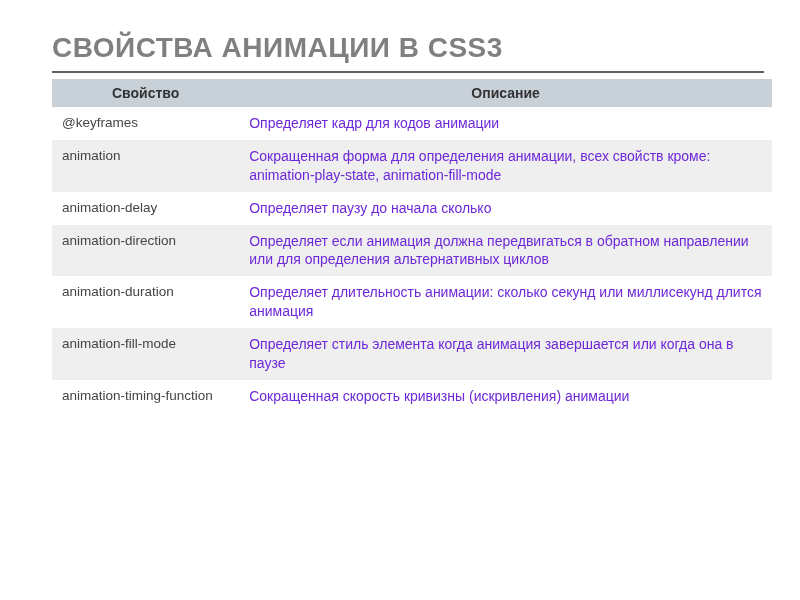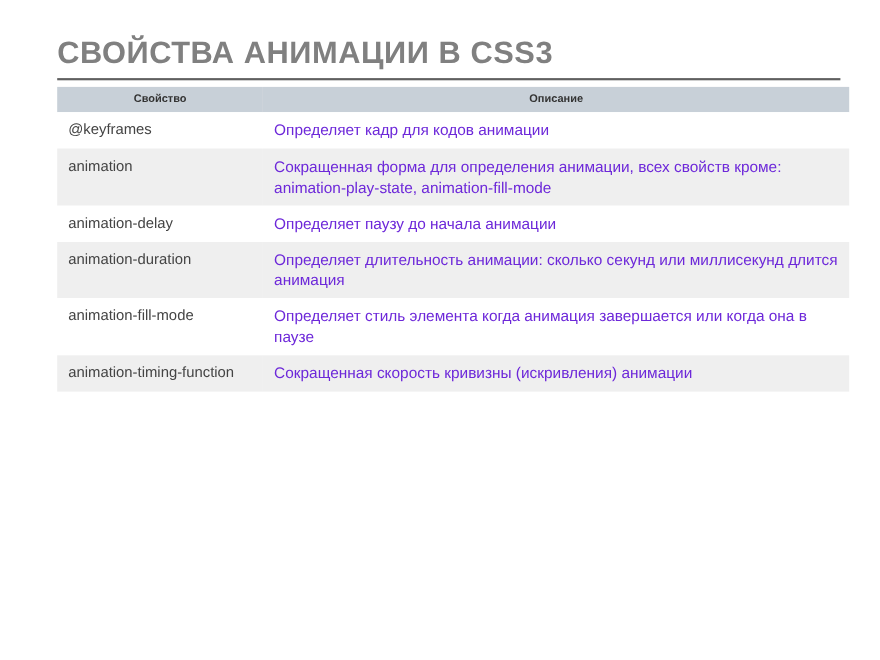--- a/index.html
+++ b/index.html
@@ -30,21 +30,21 @@
       width: 100%;
       border-collapse: collapse;
       font-size: 14px;
     }
     th {
       background: #c8d0d8;
       color: #333;
       text-align: center;
       padding: 6px 10px;
       font-weight: bold;
-      font-size: 10px;
+      font-size: 14px;
     }
     th:first-child {
       width: 26%;
     }
     td {
       padding: 7px 10px;
       vertical-align: top;
       color: #6d28d9;
       line-height: 1.35;
     }
@@ -79,21 +79,25 @@
     <tr>
       <td>@keyframes</td>
       <td>Определяет кадр для кодов анимации</td>
     </tr>
     <tr>
       <td>animation</td>
       <td>Сокращенная форма для определения анимации, всех свойств кроме:  animation-play-state,  animation-fill-mode</td>
     </tr>
     <tr>
       <td>animation-delay</td>
-      <td>Определяет паузу до начала анимации</td>
+      <td>Определяет паузу до начала сколько</td>
+    </tr>
+    <tr>
+      <td>animation-direction</td>
+      <td>Определяет если анимация должна передвигаться в обратном направлении или для определения альтернативных циклов</td>
     </tr>
     <tr>
       <td>animation-duration</td>
       <td>Определяет длительность анимации: сколько секунд или миллисекунд длится анимация</td>
     </tr>
     <tr>
       <td>animation-fill-mode</td>
       <td>Определяет стиль элемента когда анимация завершается  или когда она в паузе</td>
     </tr>
     <tr>

